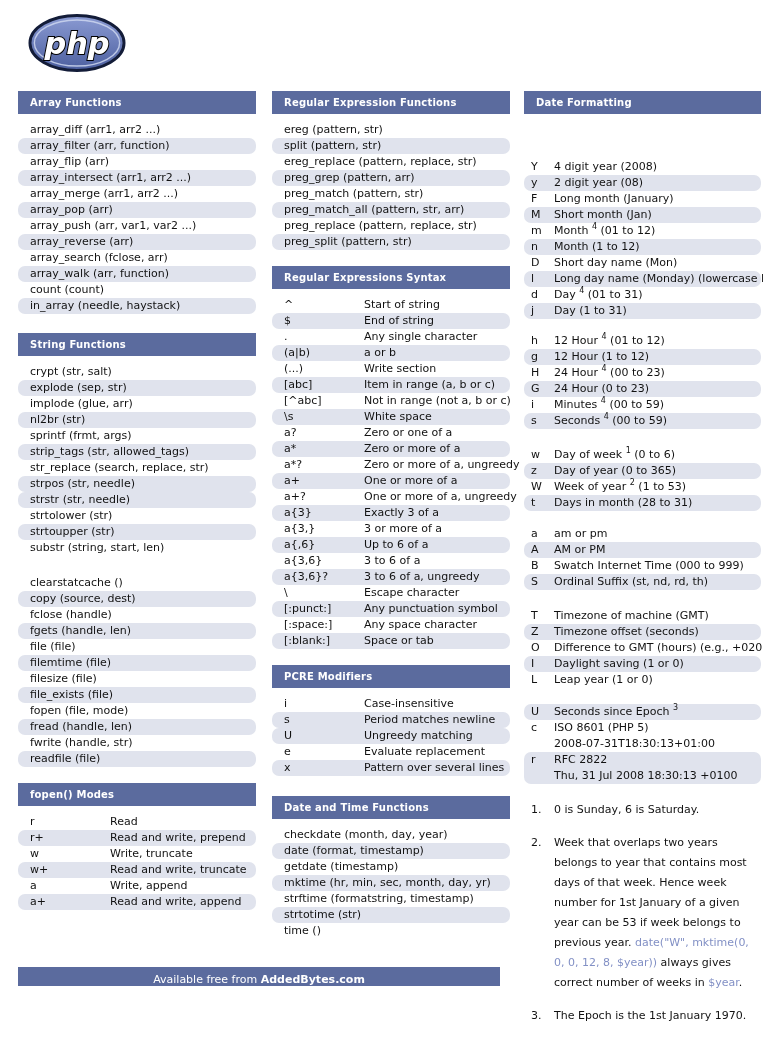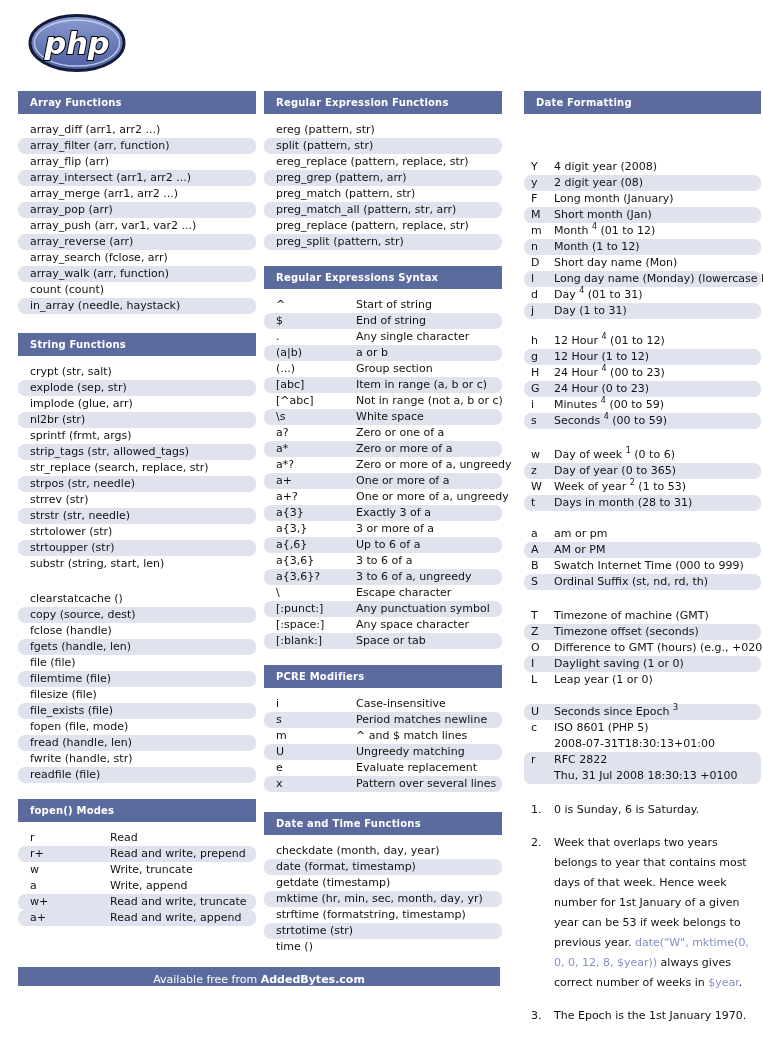--- a/index.html
+++ b/index.html
@@ -10,21 +10,21 @@
   }
   html,body{margin:0;padding:0;}
   body{
     width:763px;height:1037px;position:relative;background:#ffffff;
     font-family:"DejaVu Sans","Liberation Sans",sans-serif;color:var(--ink);
     overflow:hidden;
   }
   .logo{position:absolute;left:28px;top:13px;width:98px;height:60px;}
   .col{position:absolute;top:91px;}
   #col-left{left:18px;width:238px;}
-  #col-middle{left:264px;width:238px;}
+  #col-middle{left:272px;width:238px;}
   #col-right{left:524px;width:237px;}
   .sec-header{
     height:23px;line-height:23px;background:var(--accent);color:#ffffff;
     font-weight:bold;font-size:10px;padding-left:12px;margin-bottom:8px;
     letter-spacing:.2px;
   }
   .row{
     height:16px;line-height:16px;font-size:11px;padding-left:12px;
     white-space:nowrap;color:var(--ink);
   }
@@ -83,21 +83,20 @@
     <div class="sec" style="margin-bottom: 19px;">
       <div class="sec-header"><span>String Functions</span></div>
       <div class="row">crypt (str, salt)</div>
       <div class="row alt">explode (sep, str)</div>
       <div class="row">implode (glue, arr)</div>
       <div class="row alt">nl2br (str)</div>
       <div class="row">sprintf (frmt, args)</div>
       <div class="row alt">strip_tags (str, allowed_tags)</div>
       <div class="row">str_replace (search, replace, str)</div>
       <div class="row alt">strpos (str, needle)</div>
-      <div class="row">strrev (str)</div>
       <div class="row alt">strstr (str, needle)</div>
       <div class="row">strtolower (str)</div>
       <div class="row alt">strtoupper (str)</div>
       <div class="row">substr (string, start, len)</div>
     </div>
     <div class="sec" style="margin-bottom: 16px;">
       <div class="row">clearstatcache ()</div>
       <div class="row alt">copy (source, dest)</div>
       <div class="row">fclose (handle)</div>
       <div class="row alt">fgets (handle, len)</div>
@@ -108,22 +107,22 @@
       <div class="row">fopen (file, mode)</div>
       <div class="row alt">fread (handle, len)</div>
       <div class="row">fwrite (handle, str)</div>
       <div class="row alt">readfile (file)</div>
     </div>
     <div class="sec kv" style="margin-bottom: 0px;">
       <div class="sec-header"><span>fopen() Modes</span></div>
       <div class="row"><span class="key">r</span><span class="desc">Read</span></div>
       <div class="row alt"><span class="key">r+</span><span class="desc">Read and write, prepend</span></div>
       <div class="row"><span class="key">w</span><span class="desc">Write, truncate</span></div>
+      <div class="row alt"><span class="key">w+</span><span class="desc">Read and write, truncate</span></div>
       <div class="row"><span class="key">a</span><span class="desc">Write, append</span></div>
-      <div class="row alt"><span class="key">w+</span><span class="desc">Read and write, truncate</span></div>
       <div class="row alt"><span class="key">a+</span><span class="desc">Read and write, append</span></div>
     </div>
   </div>
 <div class="col" id="col-middle">
     <div class="sec" style="margin-bottom: 16px;">
       <div class="sec-header"><span>Regular Expression Functions</span></div>
       <div class="row">ereg (pattern, str)</div>
       <div class="row alt">split (pattern, str)</div>
       <div class="row">ereg_replace (pattern, replace, str)</div>
       <div class="row alt">preg_grep (pattern, arr)</div>
@@ -131,21 +130,21 @@
       <div class="row alt">preg_match_all (pattern, str, arr)</div>
       <div class="row">preg_replace (pattern, replace, str)</div>
       <div class="row alt">preg_split (pattern, str)</div>
     </div>
     <div class="sec kv" style="margin-bottom: 16px;">
       <div class="sec-header"><span>Regular Expressions Syntax</span></div>
       <div class="row"><span class="key">^</span><span class="desc">Start of string</span></div>
       <div class="row alt"><span class="key">$</span><span class="desc">End of string</span></div>
       <div class="row"><span class="key">.</span><span class="desc">Any single character</span></div>
       <div class="row alt"><span class="key">(a|b)</span><span class="desc">a or b</span></div>
-      <div class="row"><span class="key">(...)</span><span class="desc">Group section</span></div>
+      <div class="row"><span class="key">(...)</span><span class="desc">Write section</span></div>
       <div class="row alt"><span class="key">[abc]</span><span class="desc">Item in range (a, b or c)</span></div>
       <div class="row"><span class="key">[^abc]</span><span class="desc">Not in range (not a, b or c)</span></div>
       <div class="row alt"><span class="key">\s</span><span class="desc">White space</span></div>
       <div class="row"><span class="key">a?</span><span class="desc">Zero or one of a</span></div>
       <div class="row alt"><span class="key">a*</span><span class="desc">Zero or more of a</span></div>
       <div class="row"><span class="key">a*?</span><span class="desc">Zero or more of a, ungreedy</span></div>
       <div class="row alt"><span class="key">a+</span><span class="desc">One or more of a</span></div>
       <div class="row"><span class="key">a+?</span><span class="desc">One or more of a, ungreedy</span></div>
       <div class="row alt"><span class="key">a{3}</span><span class="desc">Exactly 3 of a</span></div>
       <div class="row"><span class="key">a{3,}</span><span class="desc">3 or more of a</span></div>
@@ -154,21 +153,20 @@
       <div class="row alt"><span class="key">a{3,6}?</span><span class="desc">3 to 6 of a, ungreedy</span></div>
       <div class="row"><span class="key">\</span><span class="desc">Escape character</span></div>
       <div class="row alt"><span class="key">[:punct:]</span><span class="desc">Any punctuation symbol</span></div>
       <div class="row"><span class="key">[:space:]</span><span class="desc">Any space character</span></div>
       <div class="row alt"><span class="key">[:blank:]</span><span class="desc">Space or tab</span></div>
     </div>
     <div class="sec kv" style="margin-bottom: 20px;">
       <div class="sec-header"><span>PCRE Modifiers</span></div>
       <div class="row"><span class="key">i</span><span class="desc">Case-insensitive</span></div>
       <div class="row alt"><span class="key">s</span><span class="desc">Period matches newline</span></div>
-      <div class="row"><span class="key">m</span><span class="desc">^ and $ match lines</span></div>
       <div class="row alt"><span class="key">U</span><span class="desc">Ungreedy matching</span></div>
       <div class="row"><span class="key">e</span><span class="desc">Evaluate replacement</span></div>
       <div class="row alt"><span class="key">x</span><span class="desc">Pattern over several lines</span></div>
     </div>
     <div class="sec" style="margin-bottom: 0px;">
       <div class="sec-header"><span>Date and Time Functions</span></div>
       <div class="row">checkdate (month, day, year)</div>
       <div class="row alt">date (format, timestamp)</div>
       <div class="row">getdate (timestamp)</div>
       <div class="row alt">mktime (hr, min, sec, month, day, yr)</div>

